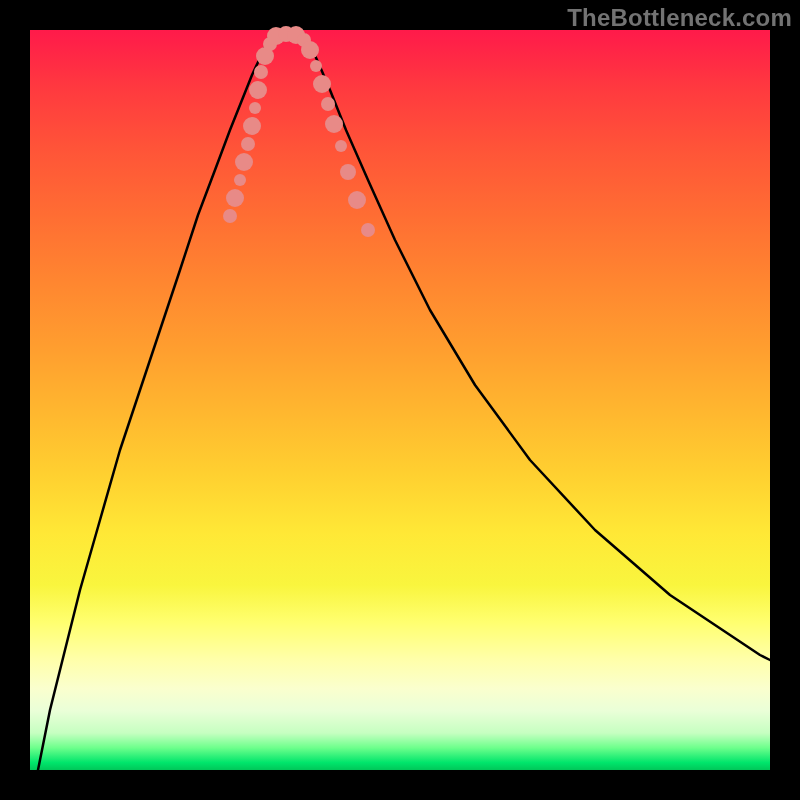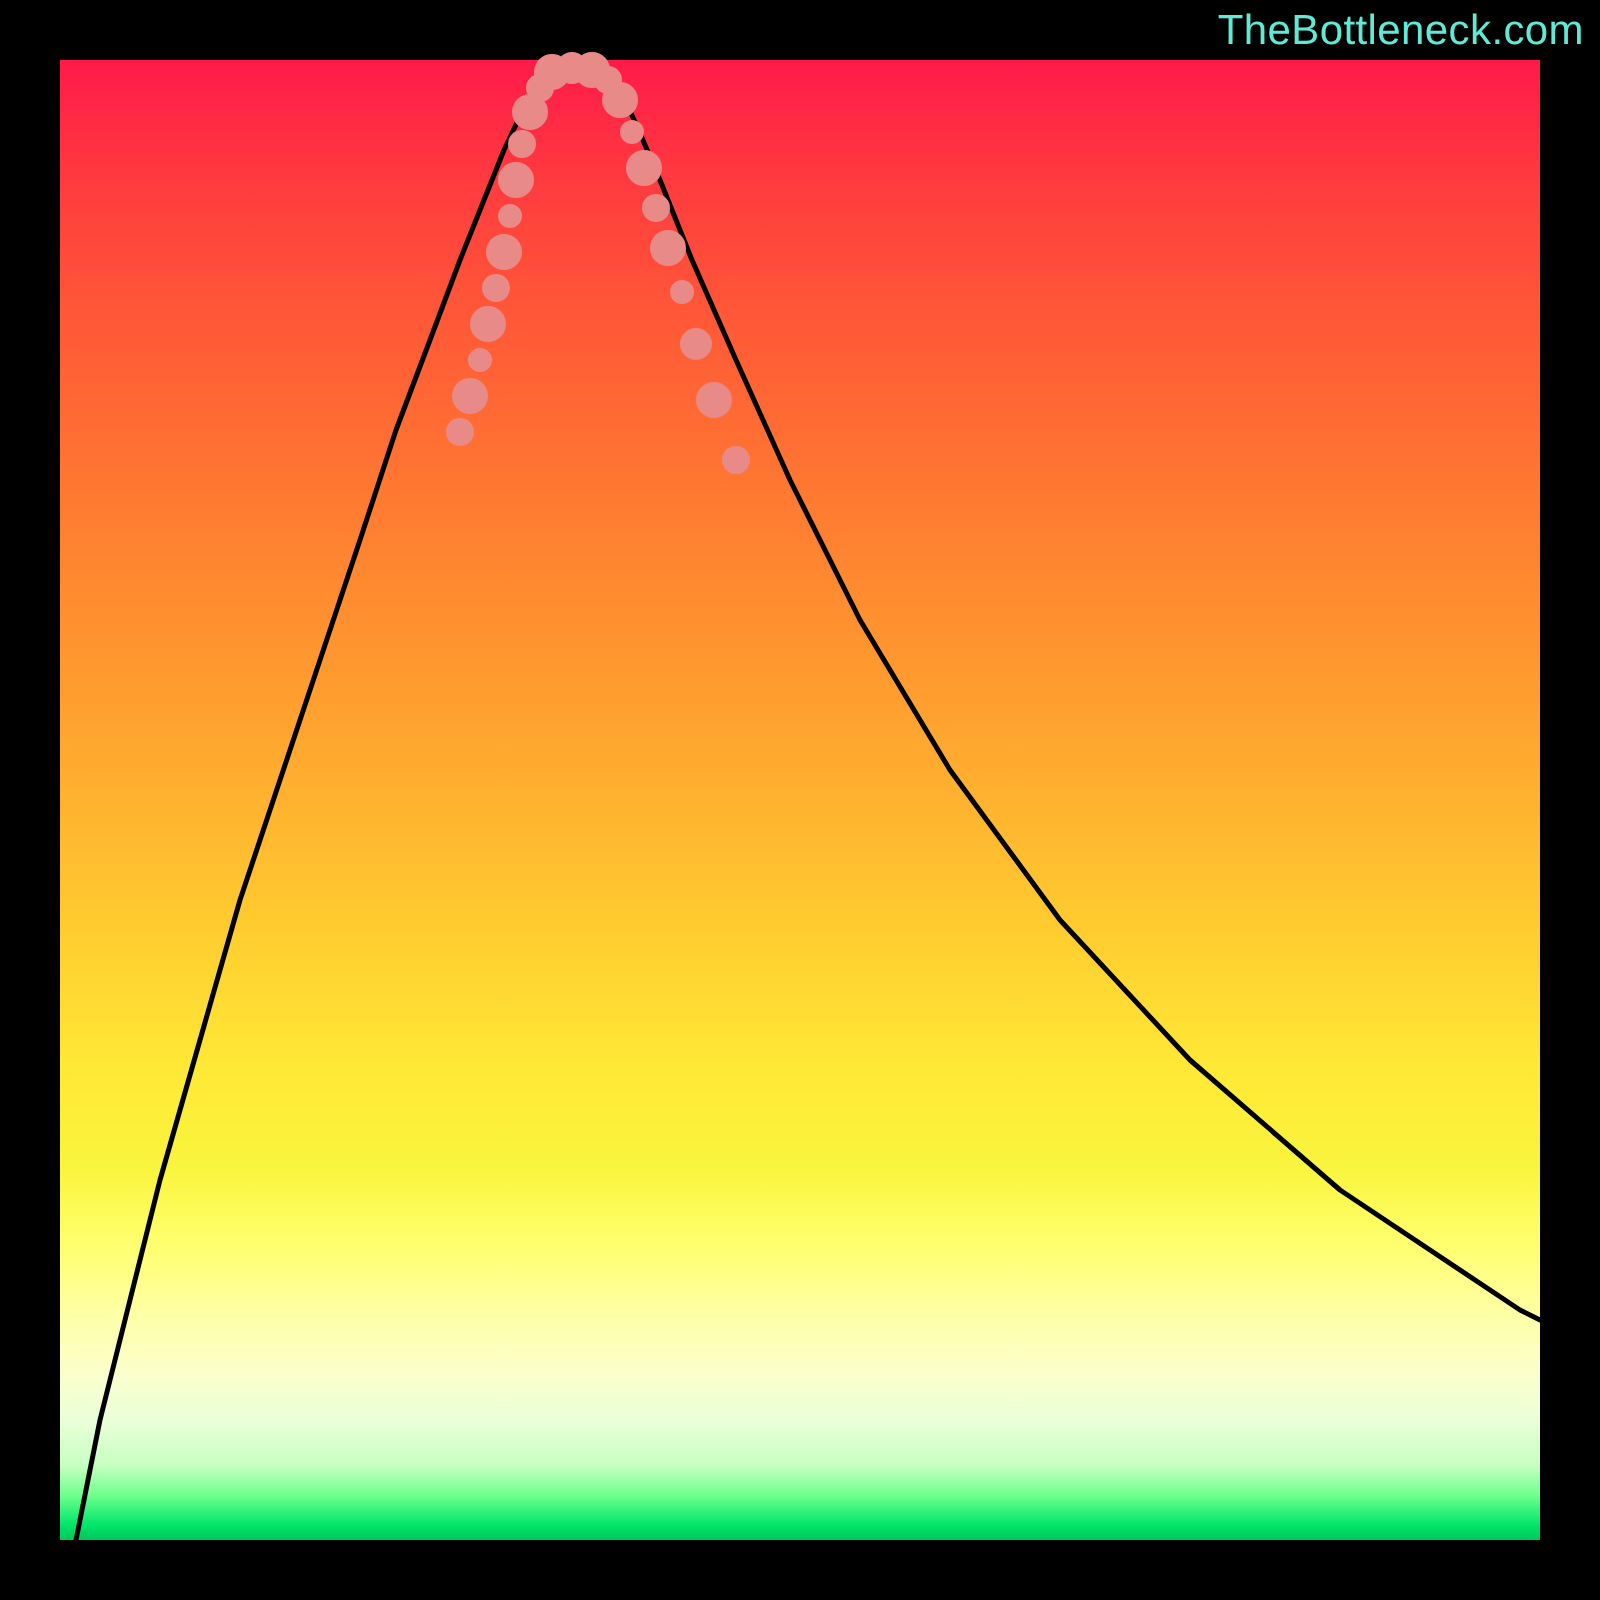--- a/index.html
+++ b/index.html
@@ -44,23 +44,23 @@
       #c6ffc1 95%,
       #6dff8c 97%,
       #00e56b 99%,
       #00c759 100%
     );
   }
   .watermark {
     position: absolute;
     top: 4px;
     right: 8px;
-    color: #5eead4;
-    font-size: 21px;
-    font-weight: 400;
+    color: #737373;
+    font-size: 24px;
+    font-weight: 700;
     letter-spacing: 0.2px;
     user-select: none;
   }
   svg.curve {
     position: absolute;
     top: 0;
     left: 0;
     width: 740px;
     height: 740px;
     overflow: visible;

